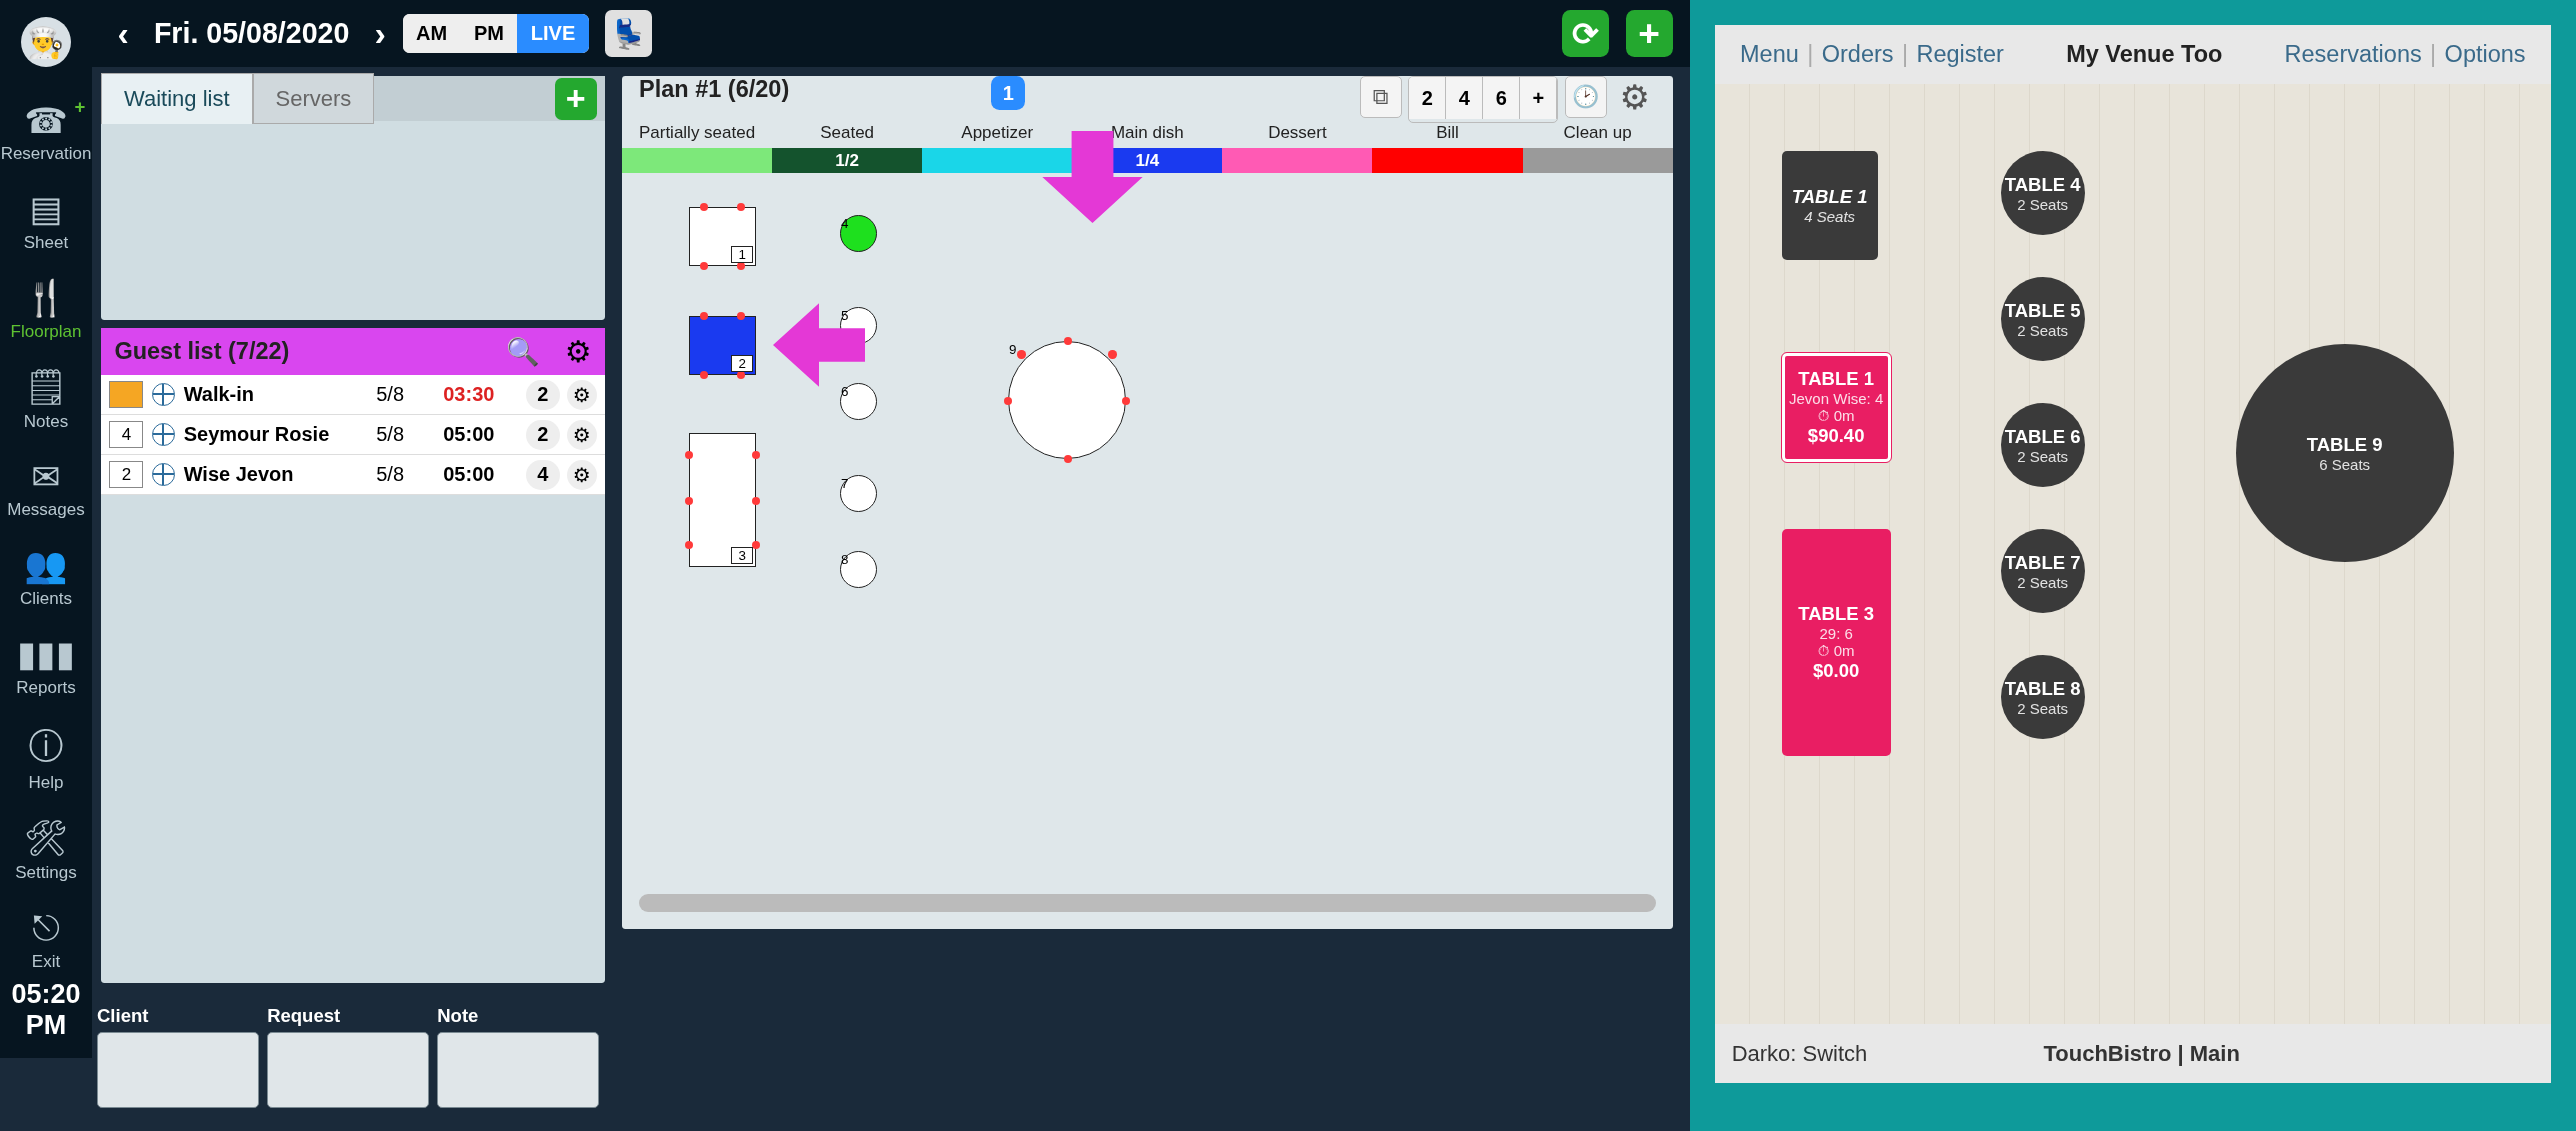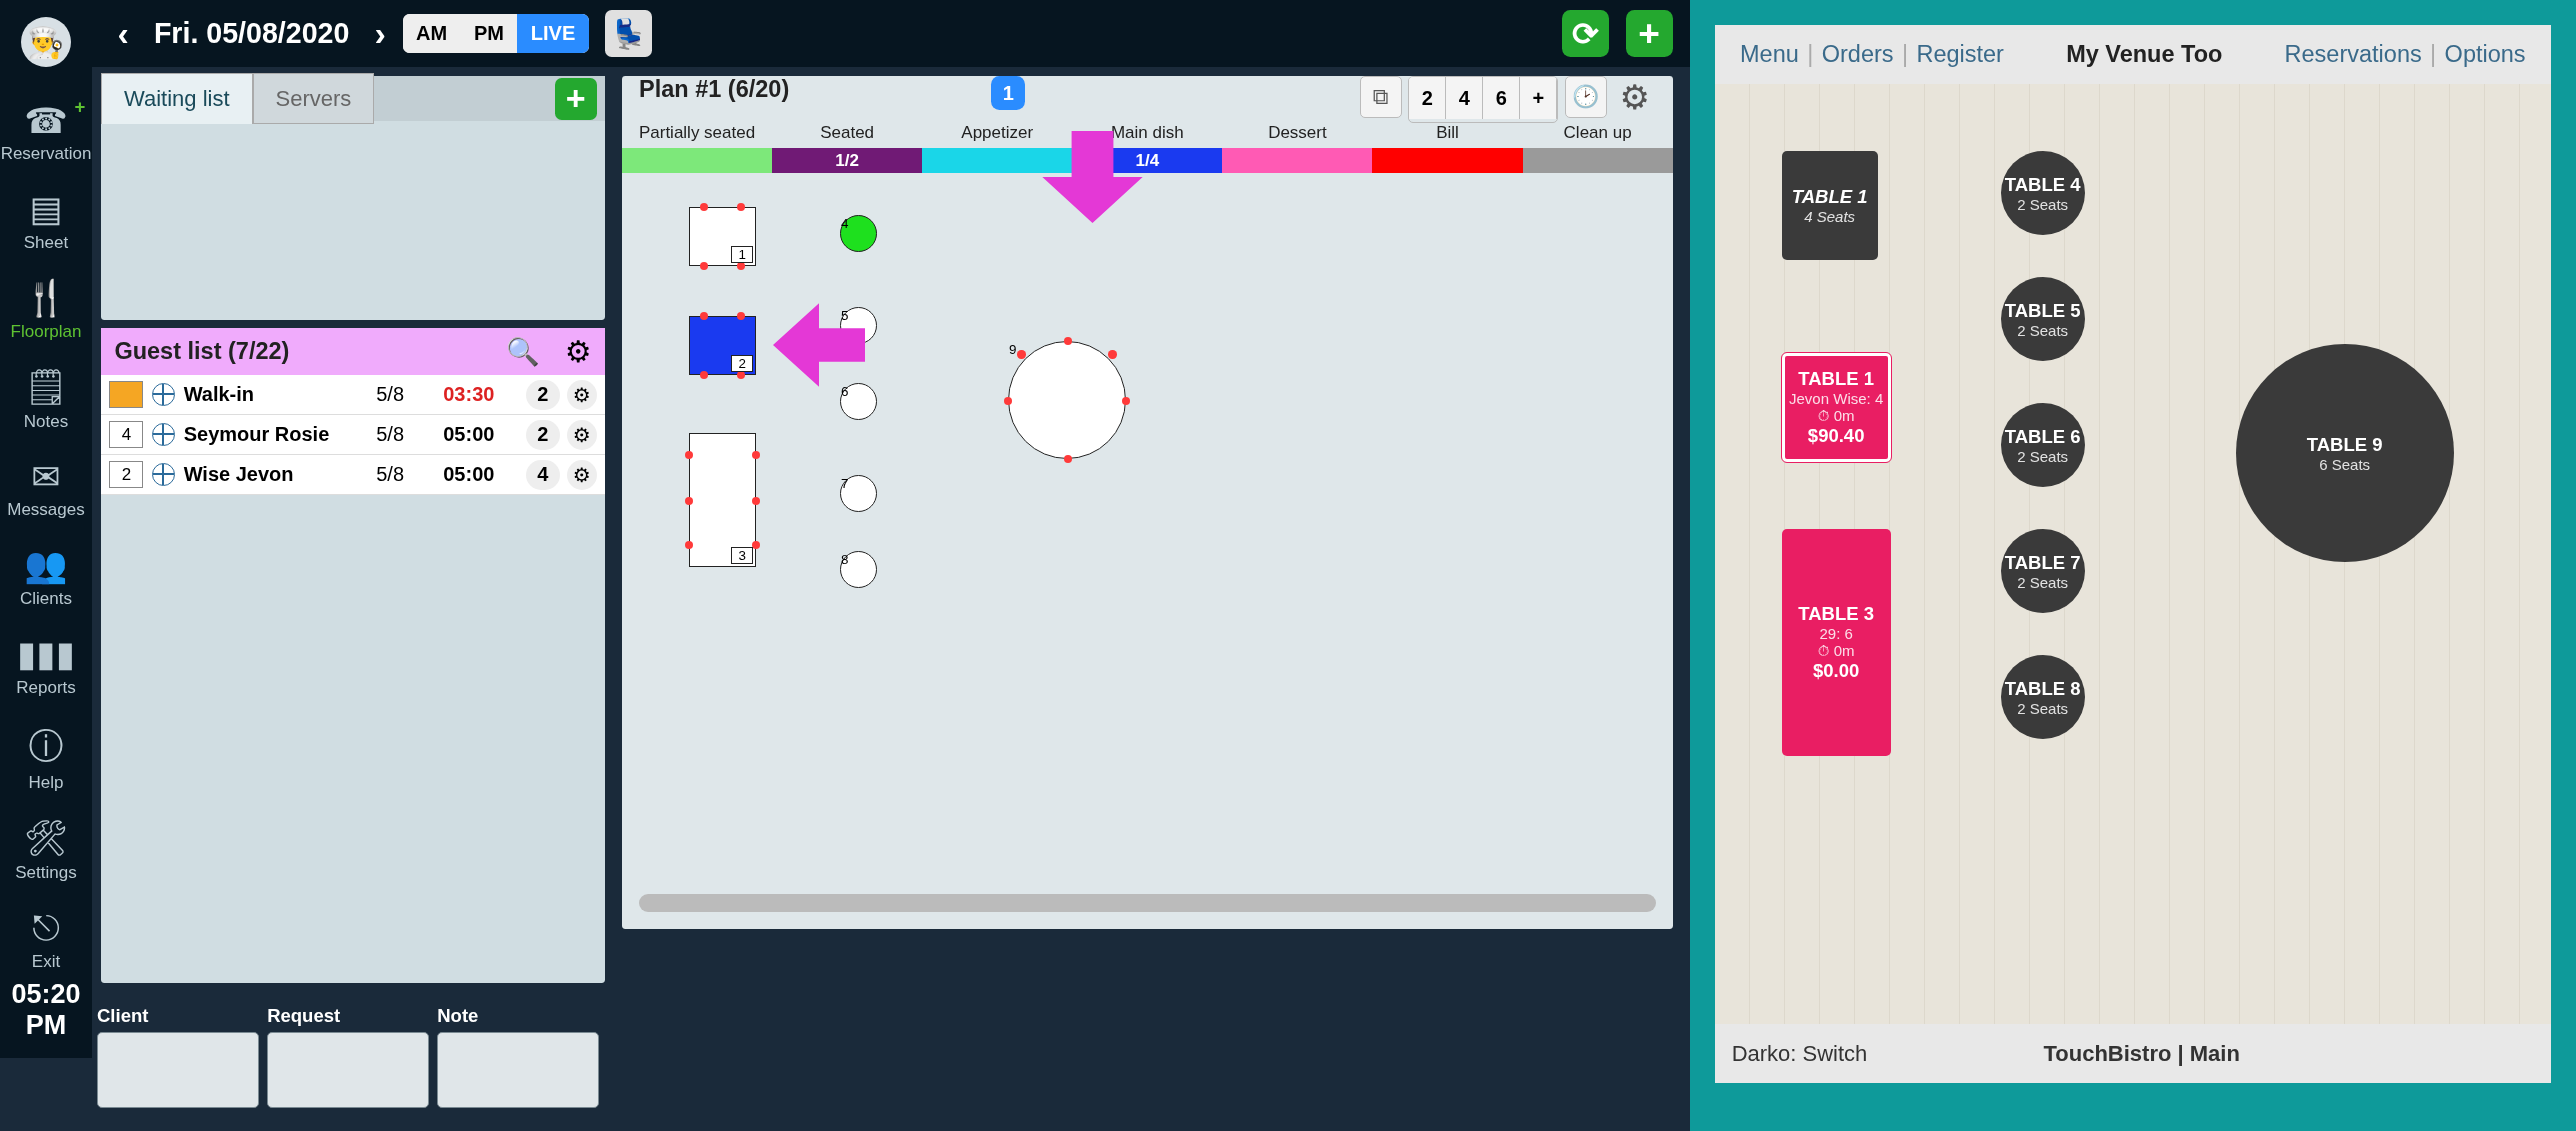--- a/index.html
+++ b/index.html
@@ -29,21 +29,21 @@
 .add-btn-top { background:#24a82f; color:#fff; width:47px;height:47px;border-radius:8.4px;display:flex;align-items:center;justify-content:center;font-size:37px;font-weight:bold;cursor:pointer;margin-left:8.4px; }
 
 
 .panel-left { position:absolute; left:101px; top:76px; width:504px; height:244px; background:#d0dde2; border-radius:3.4px; }
 .tab-row { height:45px; background:#c2ced3; display:flex; align-items:center; }
 .tab { padding:11.8px 22px; font-size:22px; font-weight:normal; color:#666; border:0.8px solid #aaa; background:#d0d8dc; cursor:pointer; }
 .tab.active { background:#e8f0f3; color:#1a4a5a; border-bottom:none; }
 .tab-add { margin-left:auto; margin-right:8.4px; background:#24a82f;color:#fff;width:42px;height:42px;border-radius:6.7px;display:flex;align-items:center;justify-content:center;font-size:34px;font-weight:bold;cursor:pointer; }
 
 .guest-panel { position:absolute; left:101px; top:328px; width:504px; height:655px; background:#d0dde2; border-radius:3.4px; }
-.guest-header { height:47px; display:flex; align-items:center; padding:0 13.4px; background:#f0abfc; }
+.guest-header { height:47px; display:flex; align-items:center; padding:0 13.4px; background:#d946ef; }
 .guest-title { font-size:23.5px; font-weight:bold; color:#222; }
 .guest-search { margin-left:auto; font-size:27px; cursor:pointer; }
 .guest-gear { margin-left:25px; font-size:30px; cursor:pointer; }
 .guest-row { height:40px; display:flex; align-items:center; background:#fff; border-bottom:0.8px solid #ddd; padding:0 8.4px; font-size:20px; }
 .guest-num-box { width:34px;height:27px;border:0.8px solid #888;background:#fff;display:flex;align-items:center;justify-content:center;font-size:17px;margin-right:8.4px; }
 .guest-num-box.orange { background:#f5a623; }
 .globe { width:23.5px;height:23.5px;border-radius:50%;border:1.7px solid #2a6a9a;margin-right:8.4px;display:inline-block;position:relative; }
 .globe::after{content:"";position:absolute;left:9.2px;top:0;width:1.7px;height:100%;background:#2a6a9a;}
 .globe::before{content:"";position:absolute;top:9.2px;left:0;height:1.7px;width:100%;background:#2a6a9a;}
 .guest-name { font-weight:bold; flex:1; }
@@ -220,21 +220,21 @@
       <div>Partially seated</div>
         <div>Seated</div>
         <div>Appetizer</div>
         <div>Main dish</div>
         <div>Dessert</div>
         <div>Bill</div>
         <div>Clean up</div>
     </div>
     <div class="status-bar">
       <div class="sb-seg" style="background:#7de87a;"></div>
-      <div class="sb-seg" style="background:#701a75;">1/2</div>
+      <div class="sb-seg" style="background:#14532d;">1/2</div>
       <div class="sb-seg" style="background:#1ad6e8;"></div>
       <div class="sb-seg" style="background:#1a3af0;">1/4</div>
       <div class="sb-seg" style="background:#ff5ab4;"></div>
       <div class="sb-seg" style="background:#ff0000;"></div>
       <div class="sb-seg" style="background:#9a9a9a;"></div>
     </div>
     <div class="floor-canvas">
 
       <div class="tbl" style="left:67px;top:34px;width:67px;height:59px;">
         <div class="chair-dot" style="top:-5px;left:10px;"></div>

